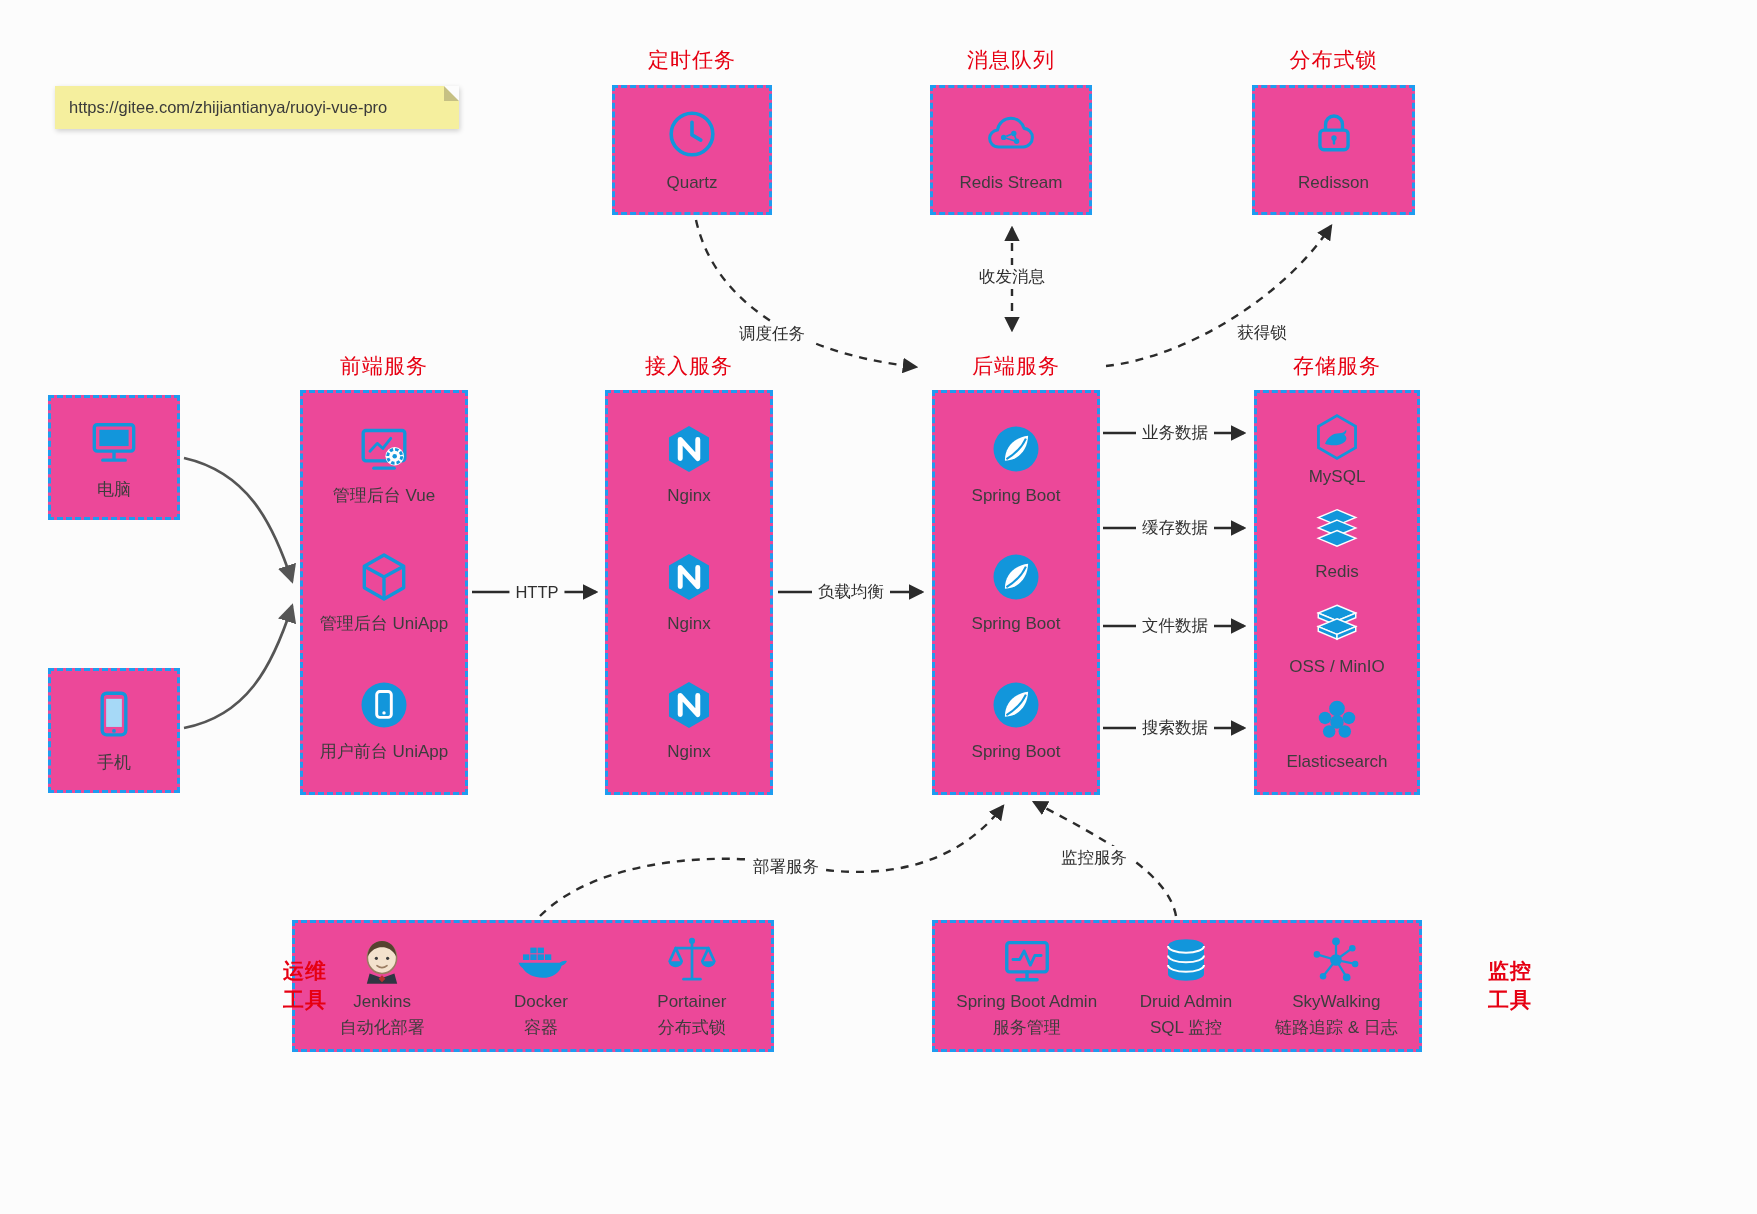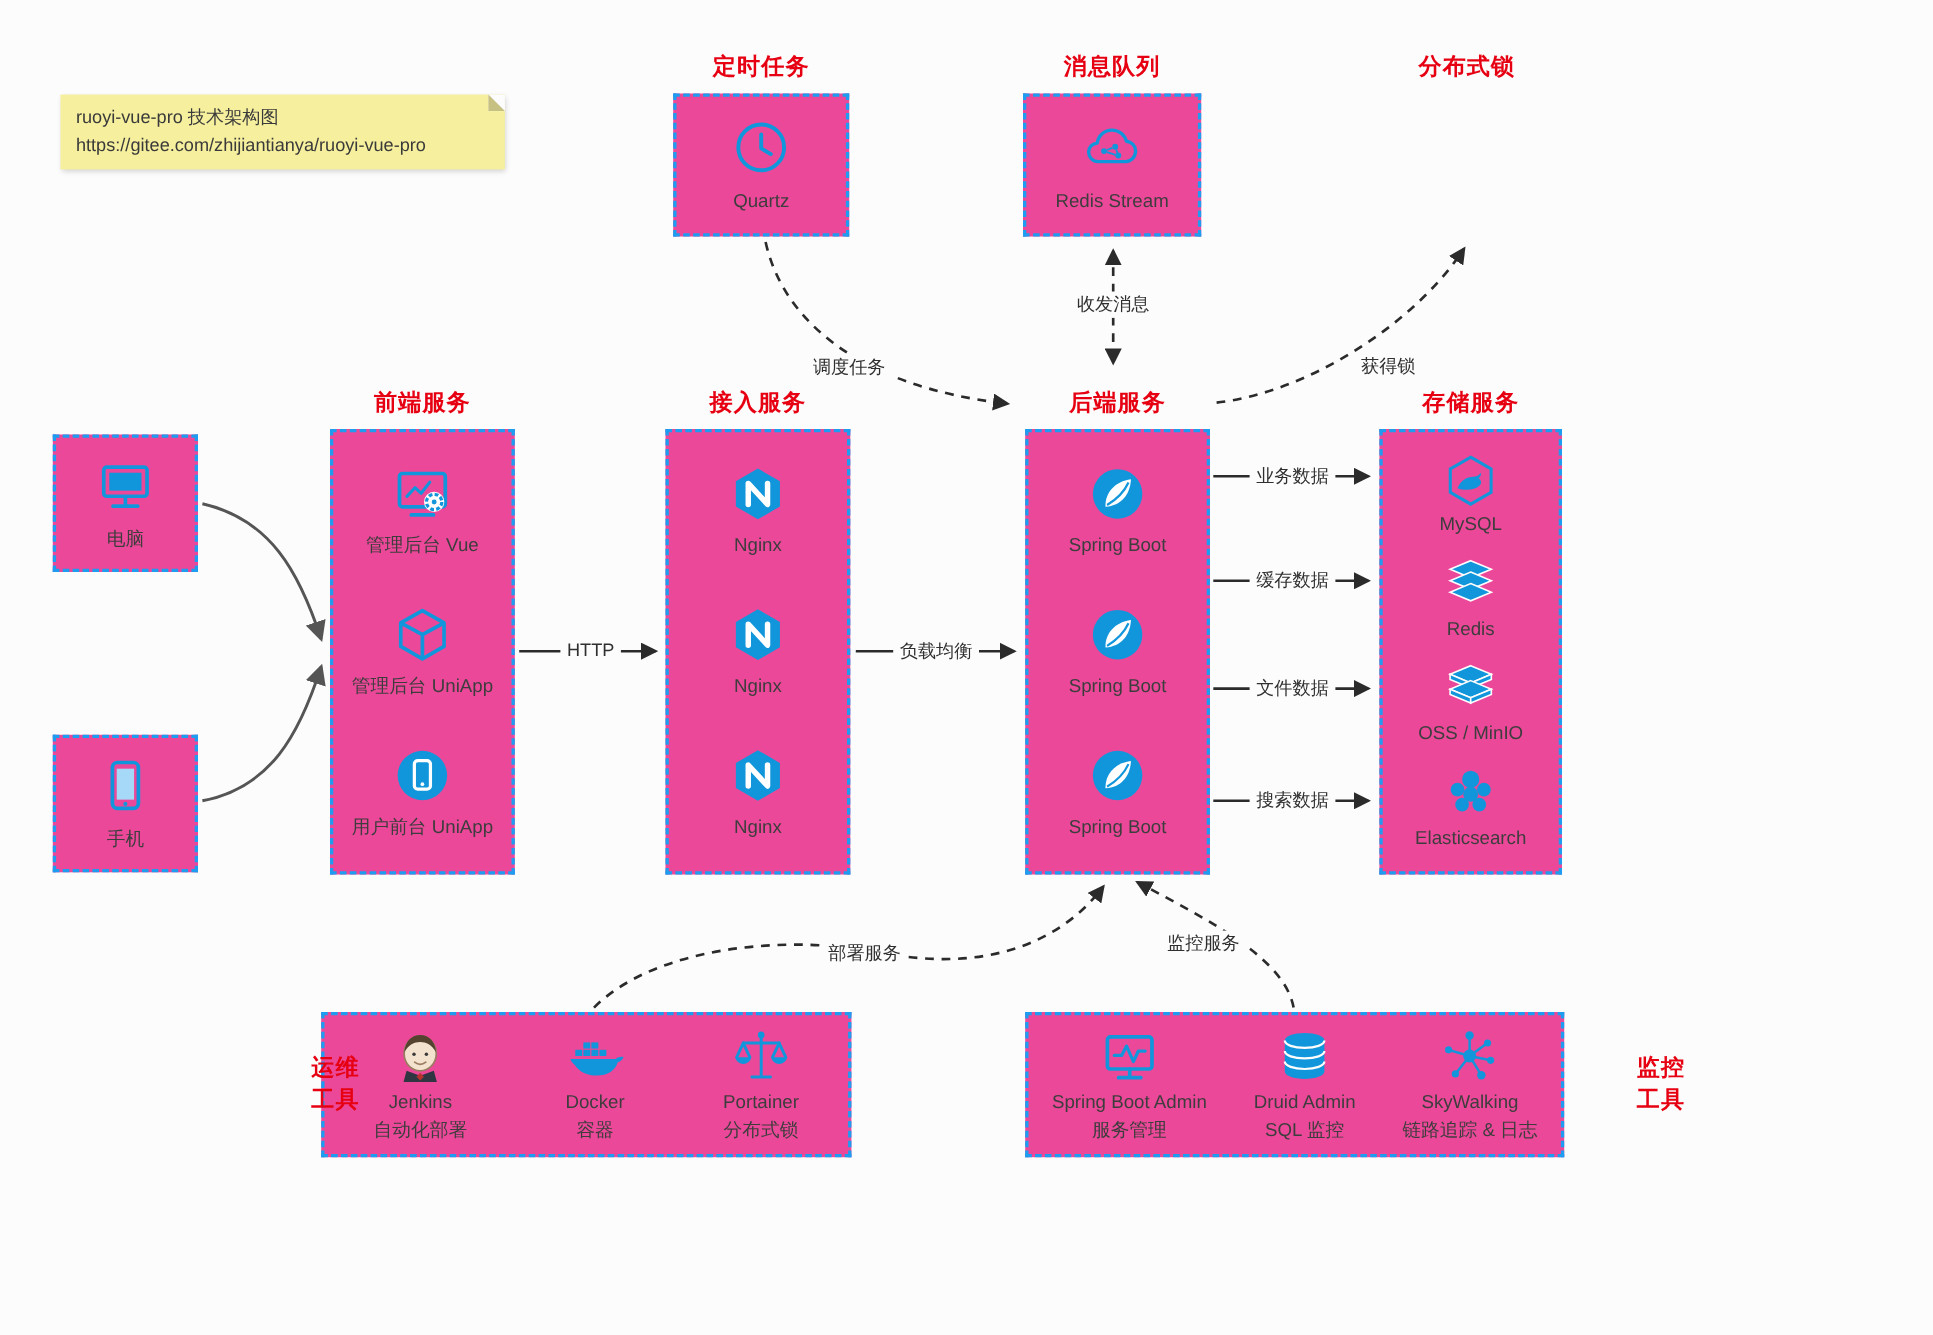--- a/index.html
+++ b/index.html
@@ -6,21 +6,21 @@
   body { background:#fcfcfc; font-family:"Liberation Sans","DejaVu Sans",sans-serif; }
   .canvas { position:relative; width:1757px; height:1214px; background:#fcfcfc; overflow:hidden; }
 
   .edges { position:absolute; left:0; top:0; z-index:1; }
 
   .dashed-box { position:absolute; border:3px dashed #1e9cf0; background:#ec4899; z-index:2; }
   .vbox { display:flex; flex-direction:column; justify-content:space-around; align-items:center; padding:8px 0; }
   .vbox-center { display:flex; flex-direction:column; justify-content:center; align-items:center; gap:10px; }
   .hbox { display:flex; flex-direction:row; justify-content:space-around; align-items:center; }
 
-  .col-title { position:absolute; color:#e60012; font-size:21px; font-weight:700; text-align:center; letter-spacing:1px; z-index:3; }
+  .col-title { position:absolute; color:#e60012; font-size:21px; font-weight:400; text-align:center; letter-spacing:1px; z-index:3; }
   .side-label { position:absolute; color:#e60012; font-size:21px; font-weight:700; text-align:center; line-height:29px; letter-spacing:1px; z-index:3;margin-left:44px; }
 
   .node { display:flex; flex-direction:column; align-items:center; gap:8px; }
   .node-label { font-size:17px; color:#3d3d3d; line-height:23px; text-align:center; white-space:nowrap; }
 
   .icon { display:block; }
   .icon svg { display:block; width:100%; height:100%; }
   .i54 { width:54px; height:54px; }
   .i50 { width:50px; height:50px; }
 
@@ -56,21 +56,20 @@
       <path stroke-dasharray="8 7" d="M540 916 C 598 858, 722 850, 800 866 C 892 884, 962 860, 1003 806" marker-end="url(#mA)"></path>
       <path stroke-dasharray="8 7" d="M1176 916 C 1168 872, 1102 838, 1034 802" marker-end="url(#mA)"></path>
     </g>
     <g fill="none" stroke="#555" stroke-width="2.7">
       <path d="M184 458 C 246 472, 272 520, 292 581" marker-end="url(#mG)"></path>
       <path d="M184 728 C 246 716, 272 668, 292 606" marker-end="url(#mG)"></path>
     </g>
   </svg>
 
   <div class="sticky-note">
-    <div>ruoyi-vue-pro 技术架构图</div>
     <div>https://gitee.com/zhijiantianya/ruoyi-vue-pro</div>
   </div>
 
   <div class="col-title" style="left:612px;top:46px;width:160px">定时任务</div>
   <div class="dashed-box vbox-center" style="left:612px;top:85px;width:160px;height:130px">
     <span class="icon i54">
         <svg viewBox="0 0 48 48">
           <circle cx="24" cy="24" r="18.5" fill="none" stroke="#1296db" stroke-width="3.2"></circle>
           <path d="M24 13.5 V24.8 L31.8 29.4" fill="none" stroke="#1296db" stroke-width="3.2" stroke-linecap="round" stroke-linejoin="round"></path>
         </svg>
@@ -86,20 +85,31 @@
           <circle cx="17.5" cy="27" r="2.4" fill="#1296db"></circle>
           <circle cx="26.5" cy="23.5" r="2.4" fill="#1296db"></circle>
           <circle cx="29" cy="30.5" r="2.4" fill="#1296db"></circle>
           <path d="M19.8 26.1 L24.2 24.3 M27.3 25.7 L28.4 28.4 M19.8 27.8 L26.7 30" stroke="#1296db" stroke-width="1.5"></path>
         </svg>
       </span>
     <div class="node-label">Redis Stream</div>
   </div>
 
   <div class="col-title" style="left:1252px;top:46px;width:163px">分布式锁</div>
+  <div class="dashed-box vbox-center" style="left:1252px;top:85px;width:163px;height:130px">
+    <span class="icon i54">
+        <svg viewBox="0 0 48 48">
+          <path d="M16.5 20.5 V15.5 a7.5 7.5 0 0 1 15 0 V20.5" fill="none" stroke="#1296db" stroke-width="3"></path>
+          <rect x="11.5" y="20.5" width="25" height="17.5" rx="3.5" fill="none" stroke="#1296db" stroke-width="3"></rect>
+          <circle cx="24" cy="27.5" r="2.4" fill="#1296db"></circle>
+          <rect x="22.9" y="28.5" width="2.2" height="5" rx="1" fill="#1296db"></rect>
+        </svg>
+      </span>
+    <div class="node-label">Redisson</div>
+  </div>
 
   <div class="dashed-box vbox-center" style="left:48px;top:395px;width:132px;height:125px">
     <span class="icon i54">
         <svg viewBox="0 0 48 48">
           <rect x="6.5" y="9.5" width="35" height="23.5" rx="2.5" fill="none" stroke="#1296db" stroke-width="3"></rect>
           <rect x="11" y="14" width="26" height="14.5" fill="#1296db"></rect>
           <path d="M24 33.5 V39.5 M14 41 H34" stroke="#1296db" stroke-width="3" stroke-linecap="round"></path>
         </svg>
       </span>
     <div class="node-label">电脑</div>

